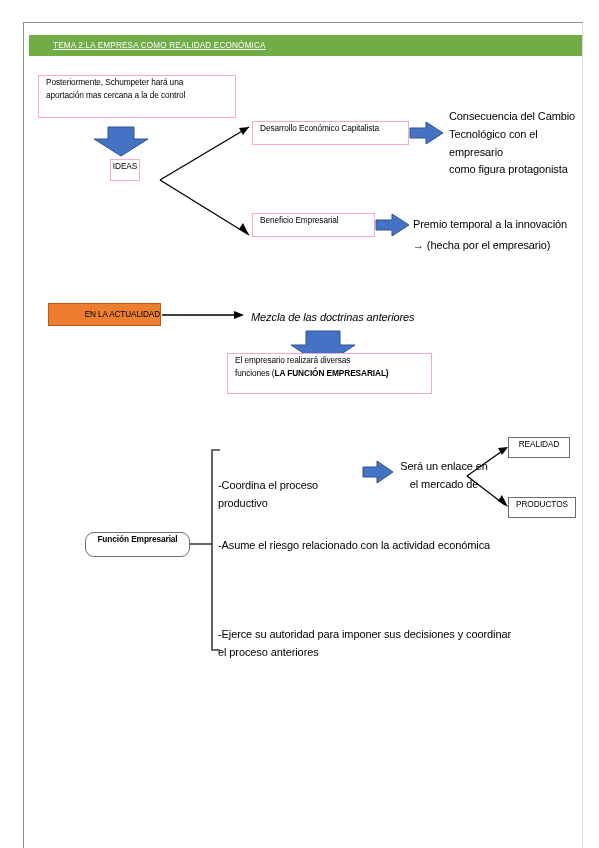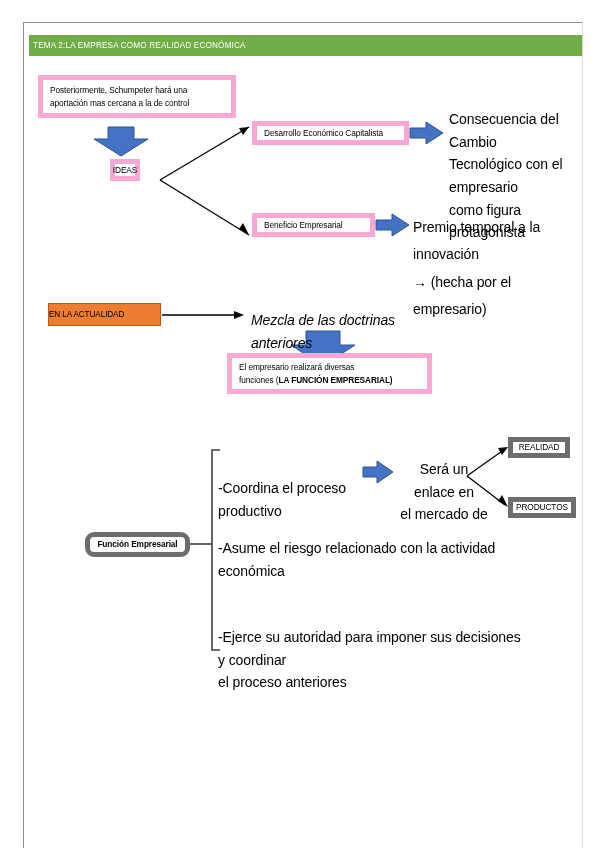--- a/index.html
+++ b/index.html
@@ -1,23 +1,23 @@
 <!DOCTYPE html>
 <html><head>
 <meta charset="utf-8">
 <style>
   html,body{margin:0;padding:0;background:#ffffff;}
   body{width:599px;height:848px;font-family:"Liberation Sans",sans-serif;overflow:hidden;}
   #page{position:absolute;left:23px;top:22px;width:560px;height:900px;background:#fff;border-left:1px solid #8d8d8d;border-top:1px solid #8d8d8d;border-right:1px solid #d9d9d9;box-sizing:border-box;}
-  .box{position:absolute;background:#fff;border:5px solid #f9a8d4;box-sizing:border-box;display:flex;align-items:center;}
+  .box{position:absolute;background:#fff;border:1px solid #f9a8d4;box-sizing:border-box;display:flex;align-items:flex-start;}
   .box .t{padding:0 7px;font-size:8.3px;color:#000;line-height:1.55;letter-spacing:-0.1px;}
-  .txt{position:absolute;font-size:14px;color:#000;line-height:1.62;letter-spacing:-0.1px;white-space:pre-line;}
+  .txt{position:absolute;font-size:11px;color:#000;line-height:1.62;letter-spacing:-0.1px;white-space:pre-line;}
   .hdr{position:absolute;left:5px;top:12px;width:553px;height:21px;background:#70AD47;display:flex;align-items:center;}
-  .hdr span{color:#ffffff;font-size:8.2px;padding-left:4px;letter-spacing:0.15px;}
-  .orange{position:absolute;background:#ED7D31;border:1px solid #c15811;box-sizing:border-box;display:flex;align-items:center;justify-content:flex-start;}
+  .hdr span{color:#ffffff;font-size:8.2px;padding-left:24px;letter-spacing:0.15px;text-decoration:underline;}
+  .orange{position:absolute;background:#ED7D31;border:1px solid #c15811;box-sizing:border-box;display:flex;align-items:center;justify-content:flex-end;}
   .orange span{font-size:8.2px;color:#000;letter-spacing:-0.1px;}
   .bold{font-weight:bold;}
   .ital{font-style:italic;}
   svg.lay{position:absolute;left:0;top:0;overflow:visible;pointer-events:none;}
 </style>
 </head>
 <body>
 
 <div id="page">
 

